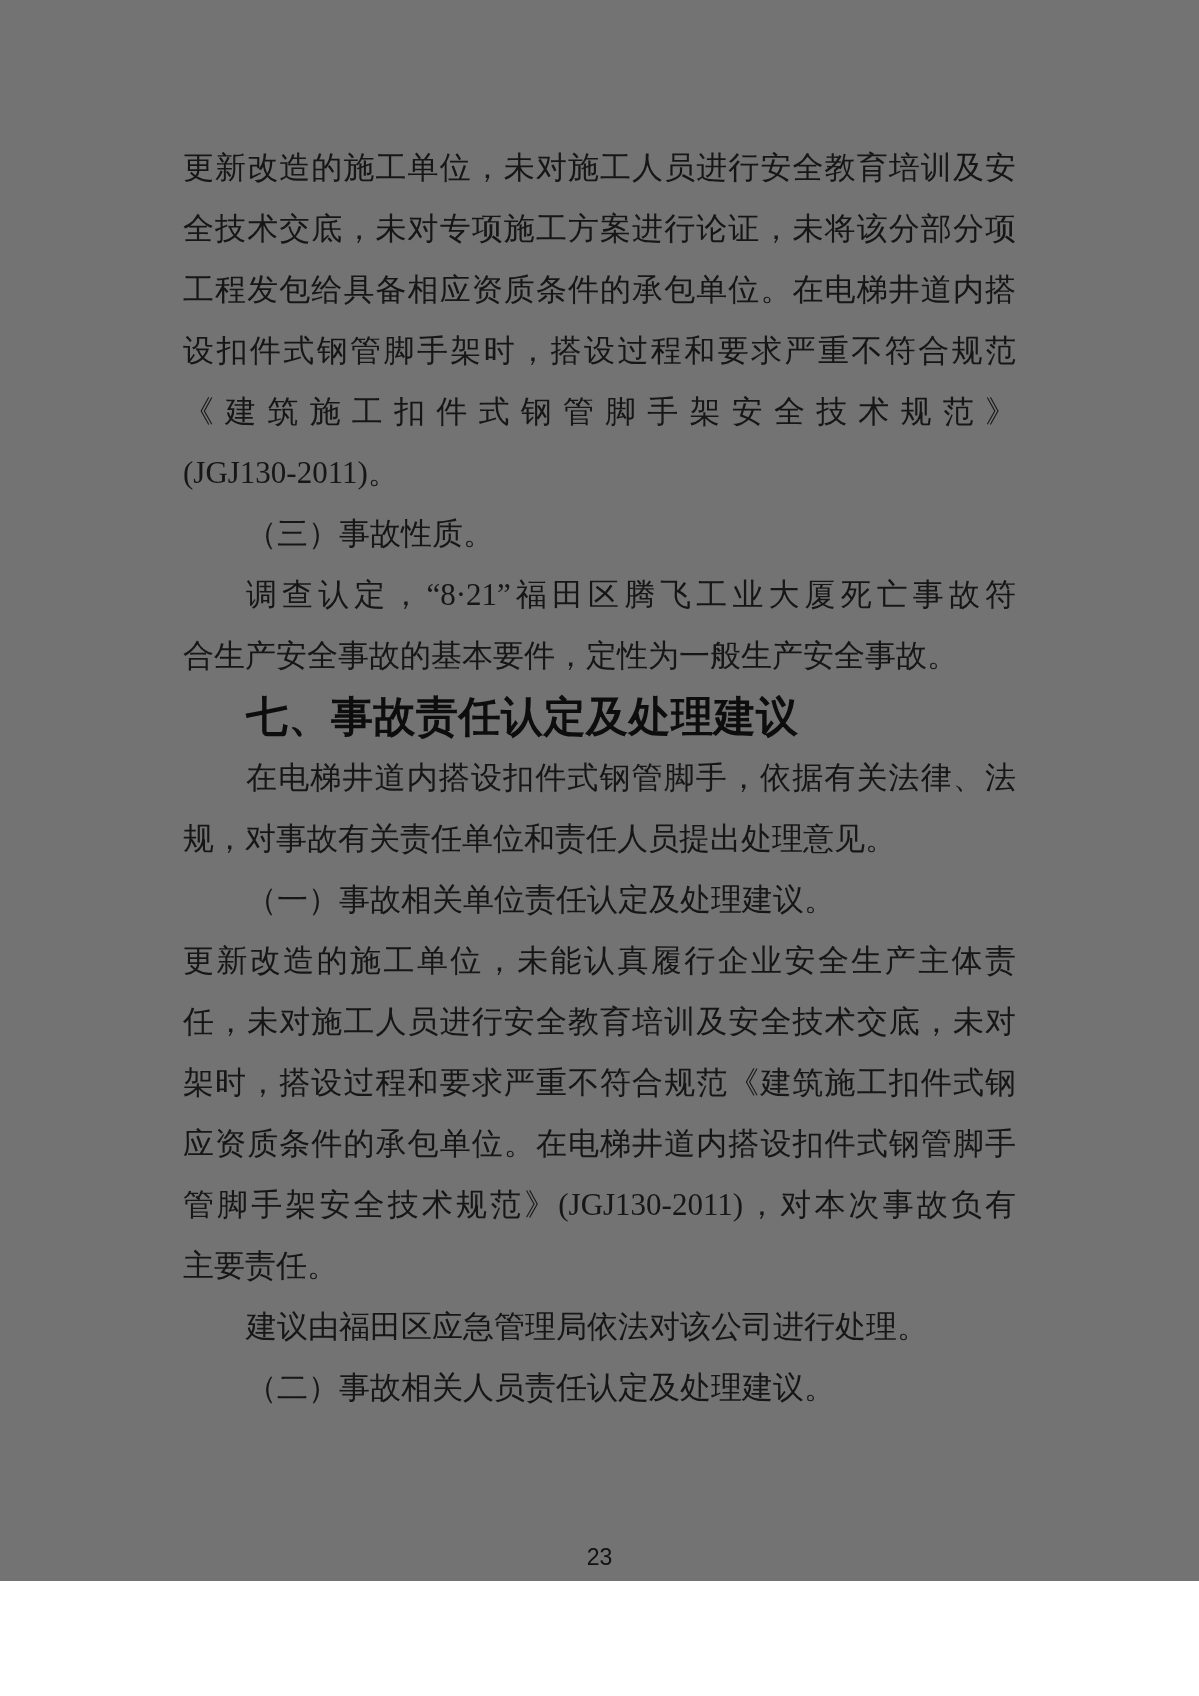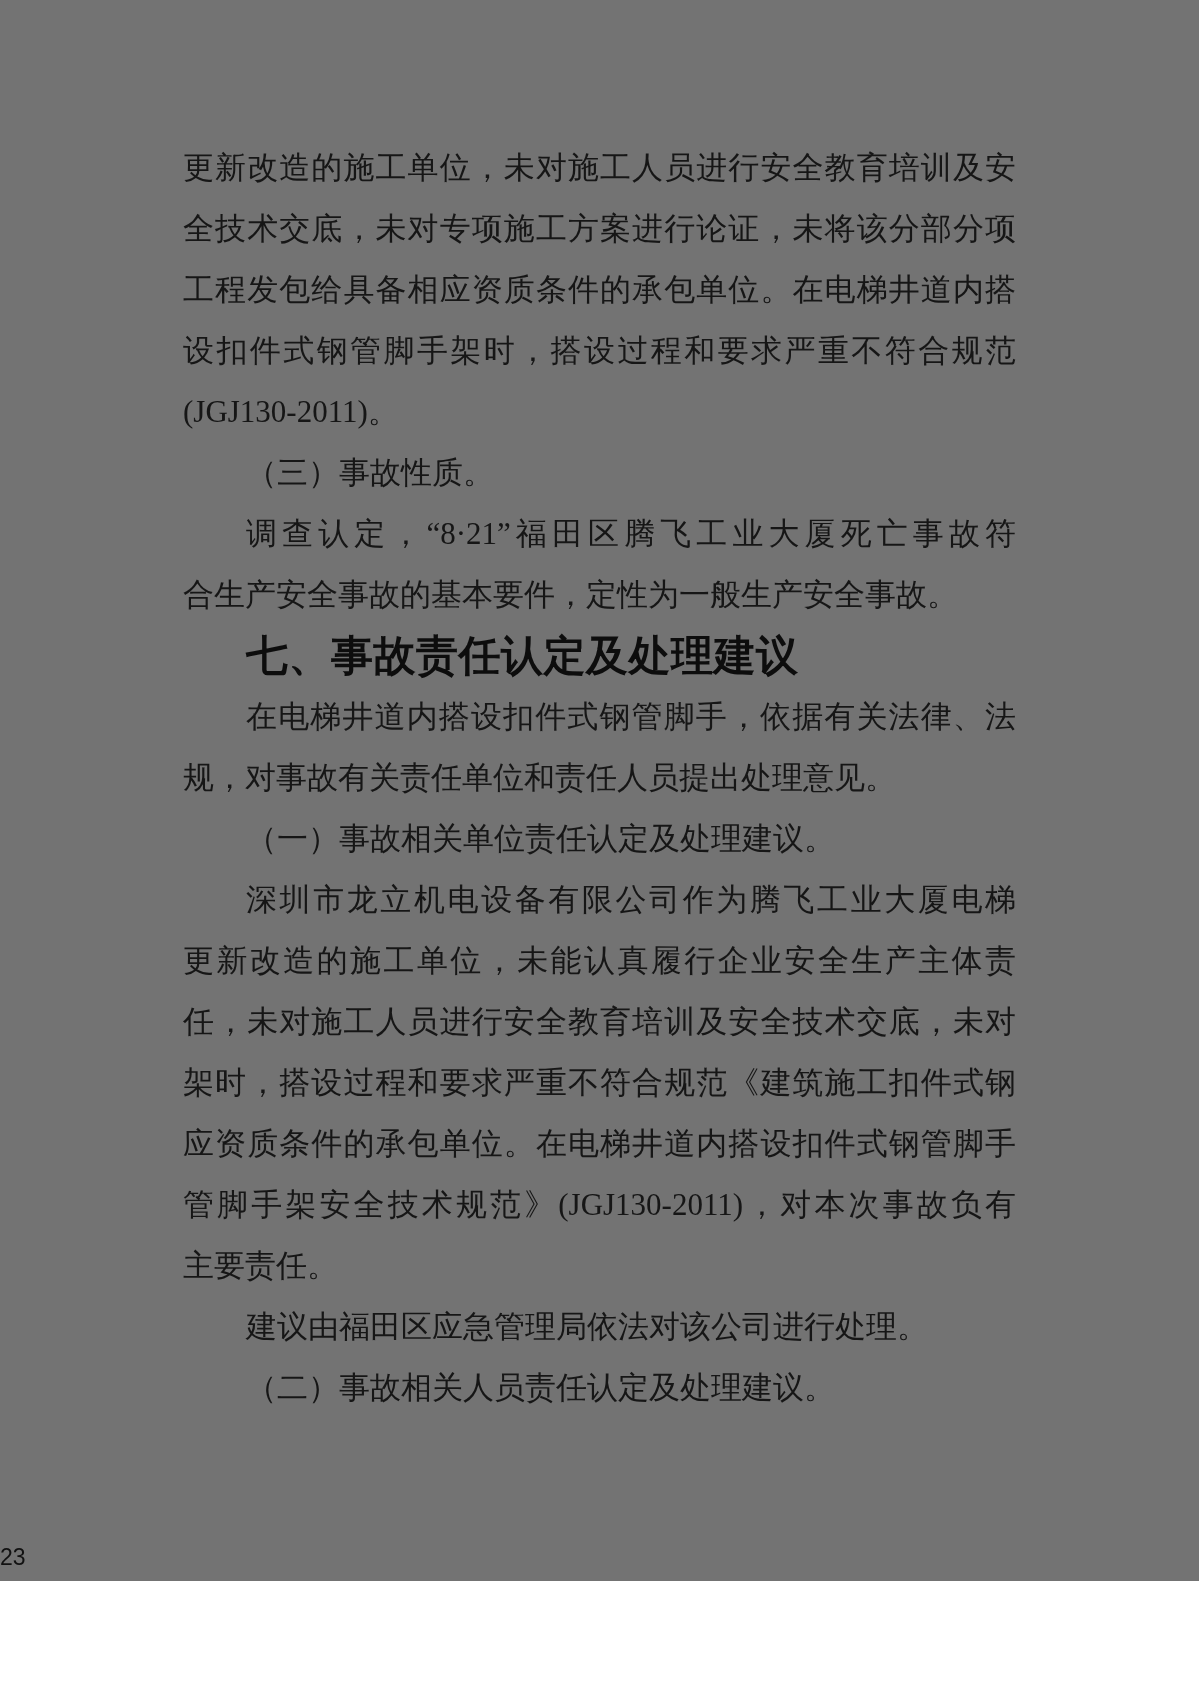--- a/index.html
+++ b/index.html
@@ -39,43 +39,44 @@
     font-weight: 700;
     font-size: 42px;
     letter-spacing: 0.5px;
     color: #0d0d0d;
   }
   .page-number {
     position: absolute;
     left: 0;
     top: 1544px;
     width: 100%;
+    text-align: center;
     font-family: "Liberation Sans", sans-serif;
     font-size: 23px;
     color: #111111;
   }
 </style>
 </head>
 <body>
 
 <div class="page">
   <div class="content">
     <div class="line justify">更新改造的施工单位，未对施工人员进行安全教育培训及安</div>
     <div class="line justify">全技术交底，未对专项施工方案进行论证，未将该分部分项</div>
     <div class="line justify">工程发包给具备相应资质条件的承包单位。在电梯井道内搭</div>
     <div class="line justify">设扣件式钢管脚手架时，搭设过程和要求严重不符合规范</div>
+    <div class="line justify">《建筑施工扣件式钢管脚手架安全技术规范》</div>
     <div class="line">(JGJ130-2011)。</div>
     <div class="line indent">（三）事故性质。</div>
     <div class="line indent justify">调查认定，“8·21”福田区腾飞工业大厦死亡事故符</div>
     <div class="line">合生产安全事故的基本要件，定性为一般生产安全事故。</div>
     <div class="line indent heading">七、事故责任认定及处理建议</div>
     <div class="line indent justify">在电梯井道内搭设扣件式钢管脚手，依据有关法律、法</div>
     <div class="line">规，对事故有关责任单位和责任人员提出处理意见。</div>
     <div class="line indent">（一）事故相关单位责任认定及处理建议。</div>
-    <div class="line indent justify">深圳市龙立机电设备有限公司作为腾飞工业大厦电梯</div>
     <div class="line justify">更新改造的施工单位，未能认真履行企业安全生产主体责</div>
     <div class="line justify">任，未对施工人员进行安全教育培训及安全技术交底，未对</div>
     <div class="line justify">架时，搭设过程和要求严重不符合规范《建筑施工扣件式钢</div>
     <div class="line justify">应资质条件的承包单位。在电梯井道内搭设扣件式钢管脚手</div>
     <div class="line justify">管脚手架安全技术规范》(JGJ130-2011)，对本次事故负有</div>
     <div class="line">主要责任。</div>
     <div class="line indent">建议由福田区应急管理局依法对该公司进行处理。</div>
     <div class="line indent">（二）事故相关人员责任认定及处理建议。</div>
   </div>
   <div class="page-number">23</div>

